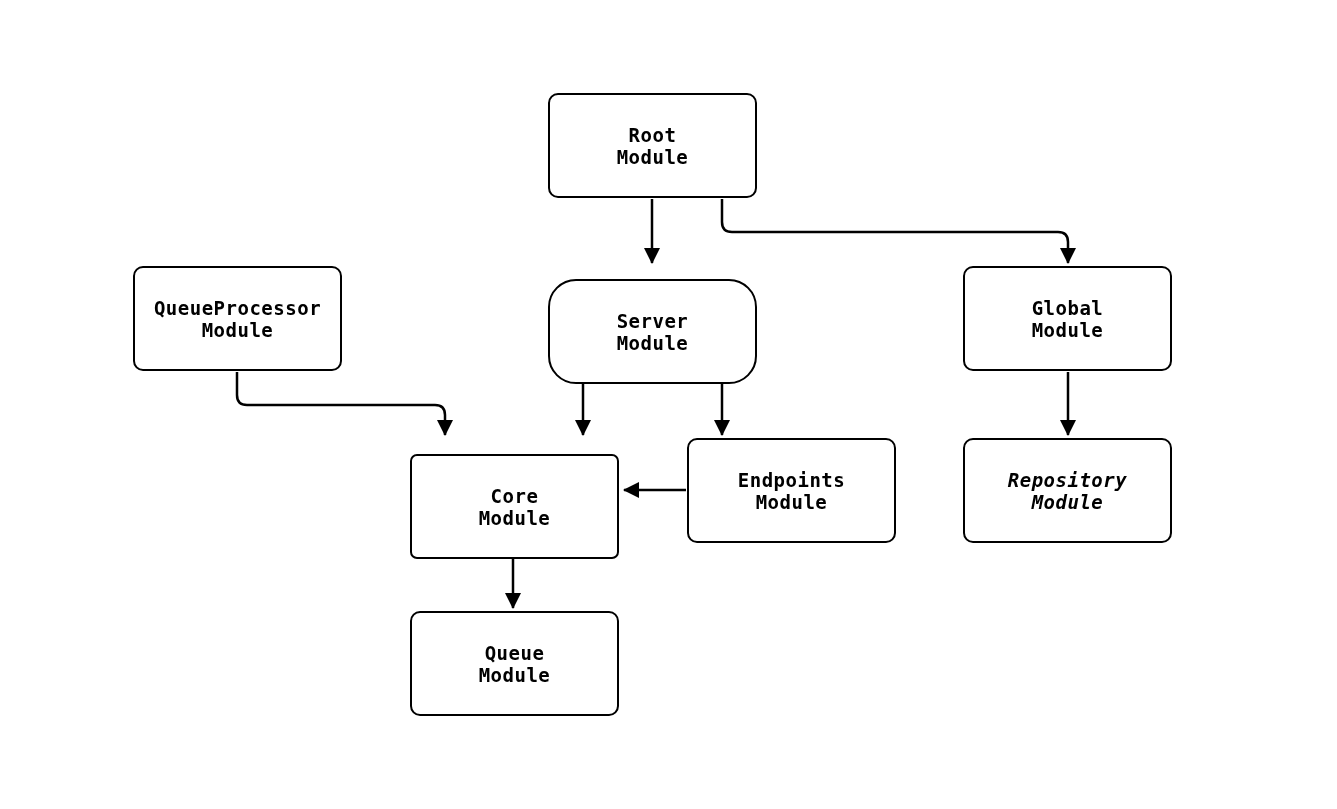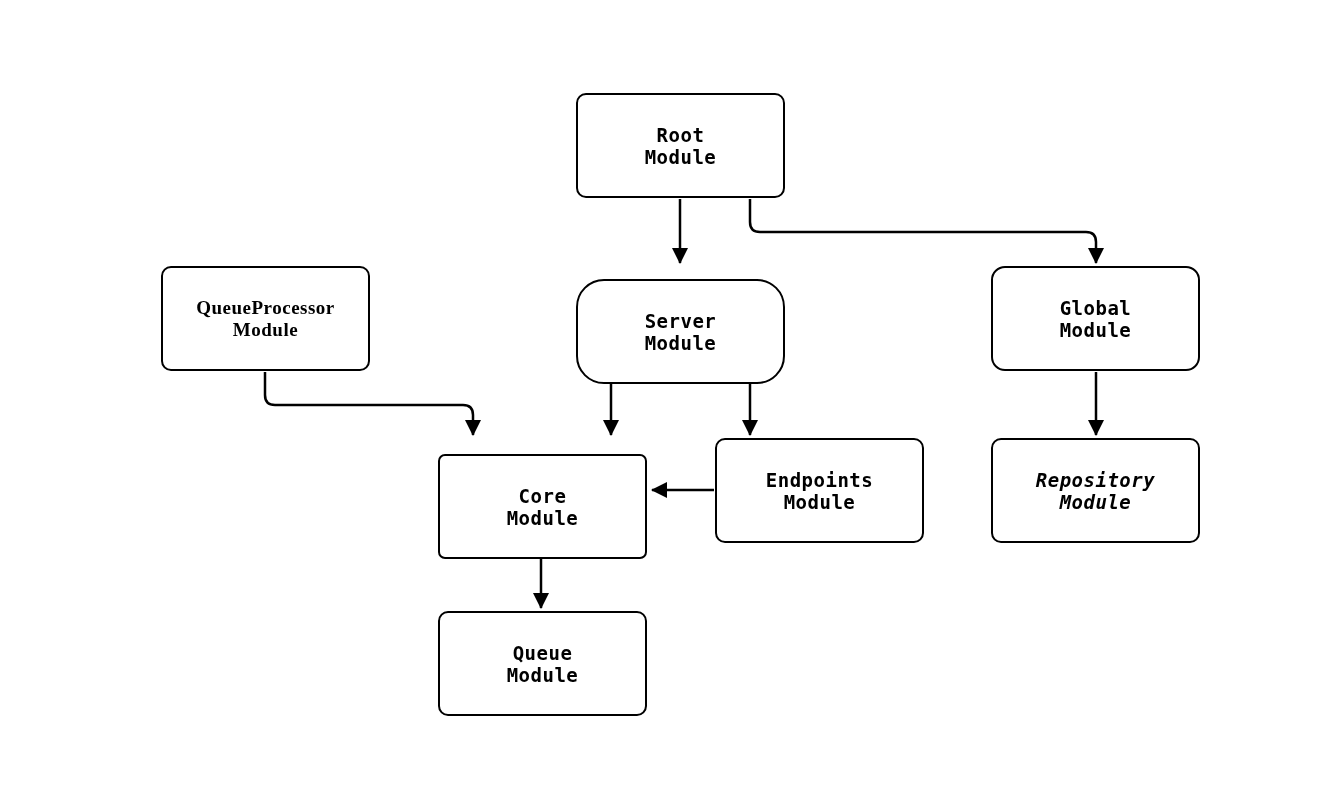--- a/index.html
+++ b/index.html
@@ -7,21 +7,20 @@
     padding: 0;
     background: #ffffff;
   }
   .canvas {
     position: relative;
     width: 1227px;
     height: 809px;
     background: #ffffff;
     font-family: "DejaVu Sans Mono", "Liberation Mono", monospace;
     overflow: hidden;
-    margin-left: 28px;
   }
   .edges-svg {
     position: absolute;
     left: 0;
     top: 0;
     width: 1337px;
     height: 809px;
   }
   .edges-svg path.edge {
     fill: none;
@@ -44,23 +43,23 @@
   .node .label {
     font-weight: bold;
     font-size: 19px;
     line-height: 22px;
     color: #000000;
     white-space: pre-line;
     letter-spacing: 0.5px;
   }
   
   .node-root          { left: 548px; top:  93px; }
-  .node-queueprocessor{ left: 133px; top: 266px; font-family: Liberation Serif, serif; }
+  .node-queueprocessor{ left: 133px; top: 266px; }
   .node-server        { left: 548px; top: 279px; border-radius: 28px; }
-  .node-global        { left: 963px; top: 266px; border-radius: 14px; }
+  .node-global        { left: 963px; top: 266px; }
   .node-core          { left: 410px; top: 454px; border-radius: 7px; }
   .node-endpoints     { left: 687px; top: 438px; justify-content: center; }
   .node-repository    { left: 963px; top: 438px; font-style: italic; }
   .node-queue         { left: 410px; top: 611px; align-items: center; }
 </style>
 </head>
 <body>
 
 <div class="canvas">
 

